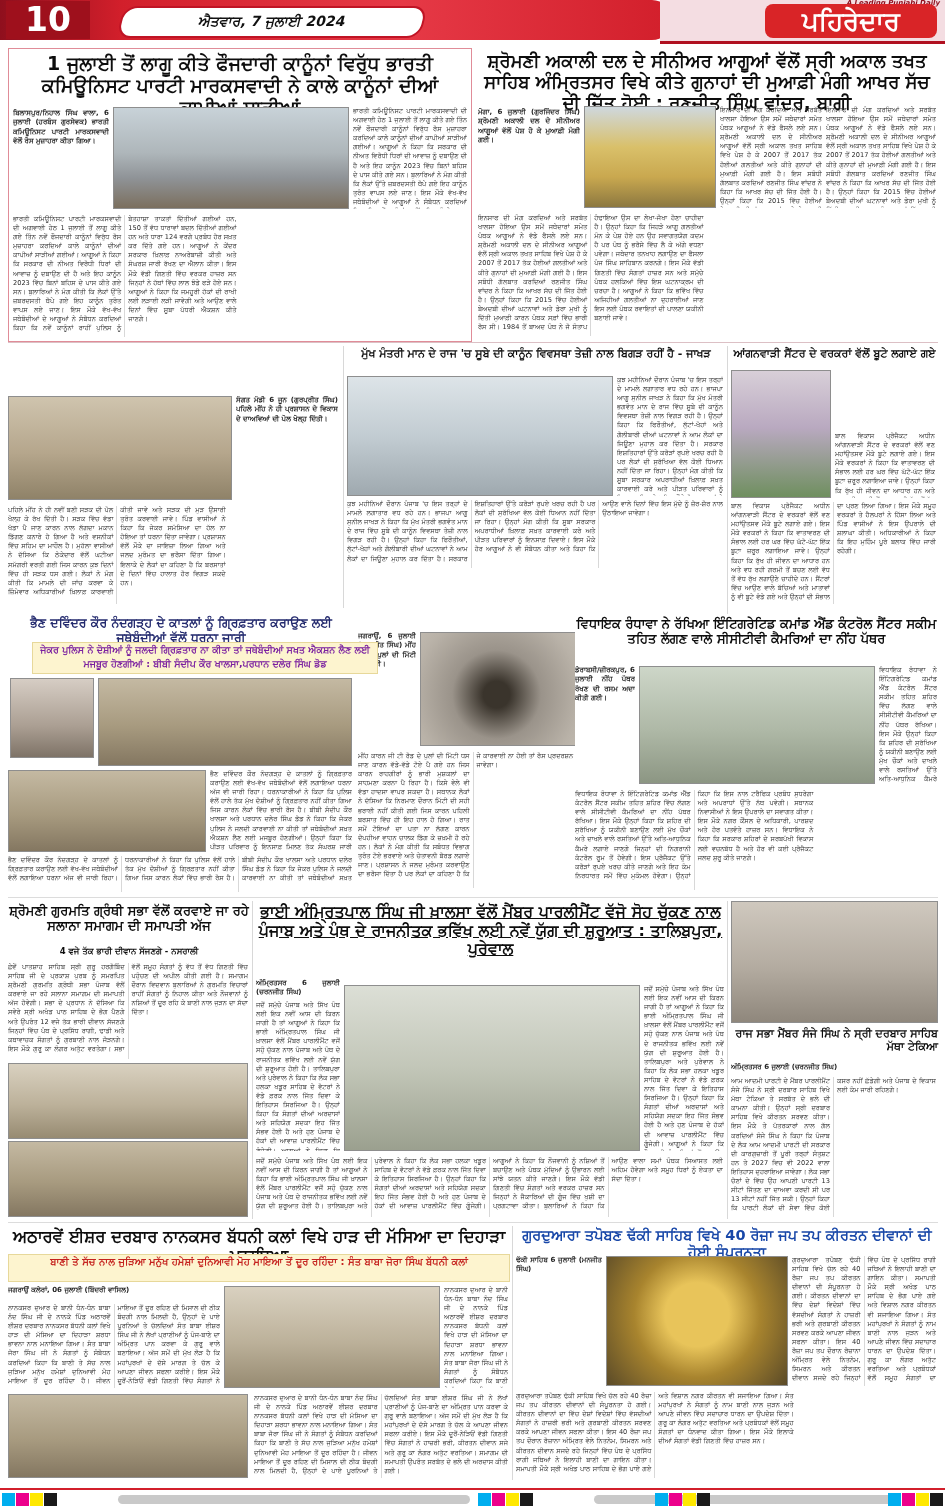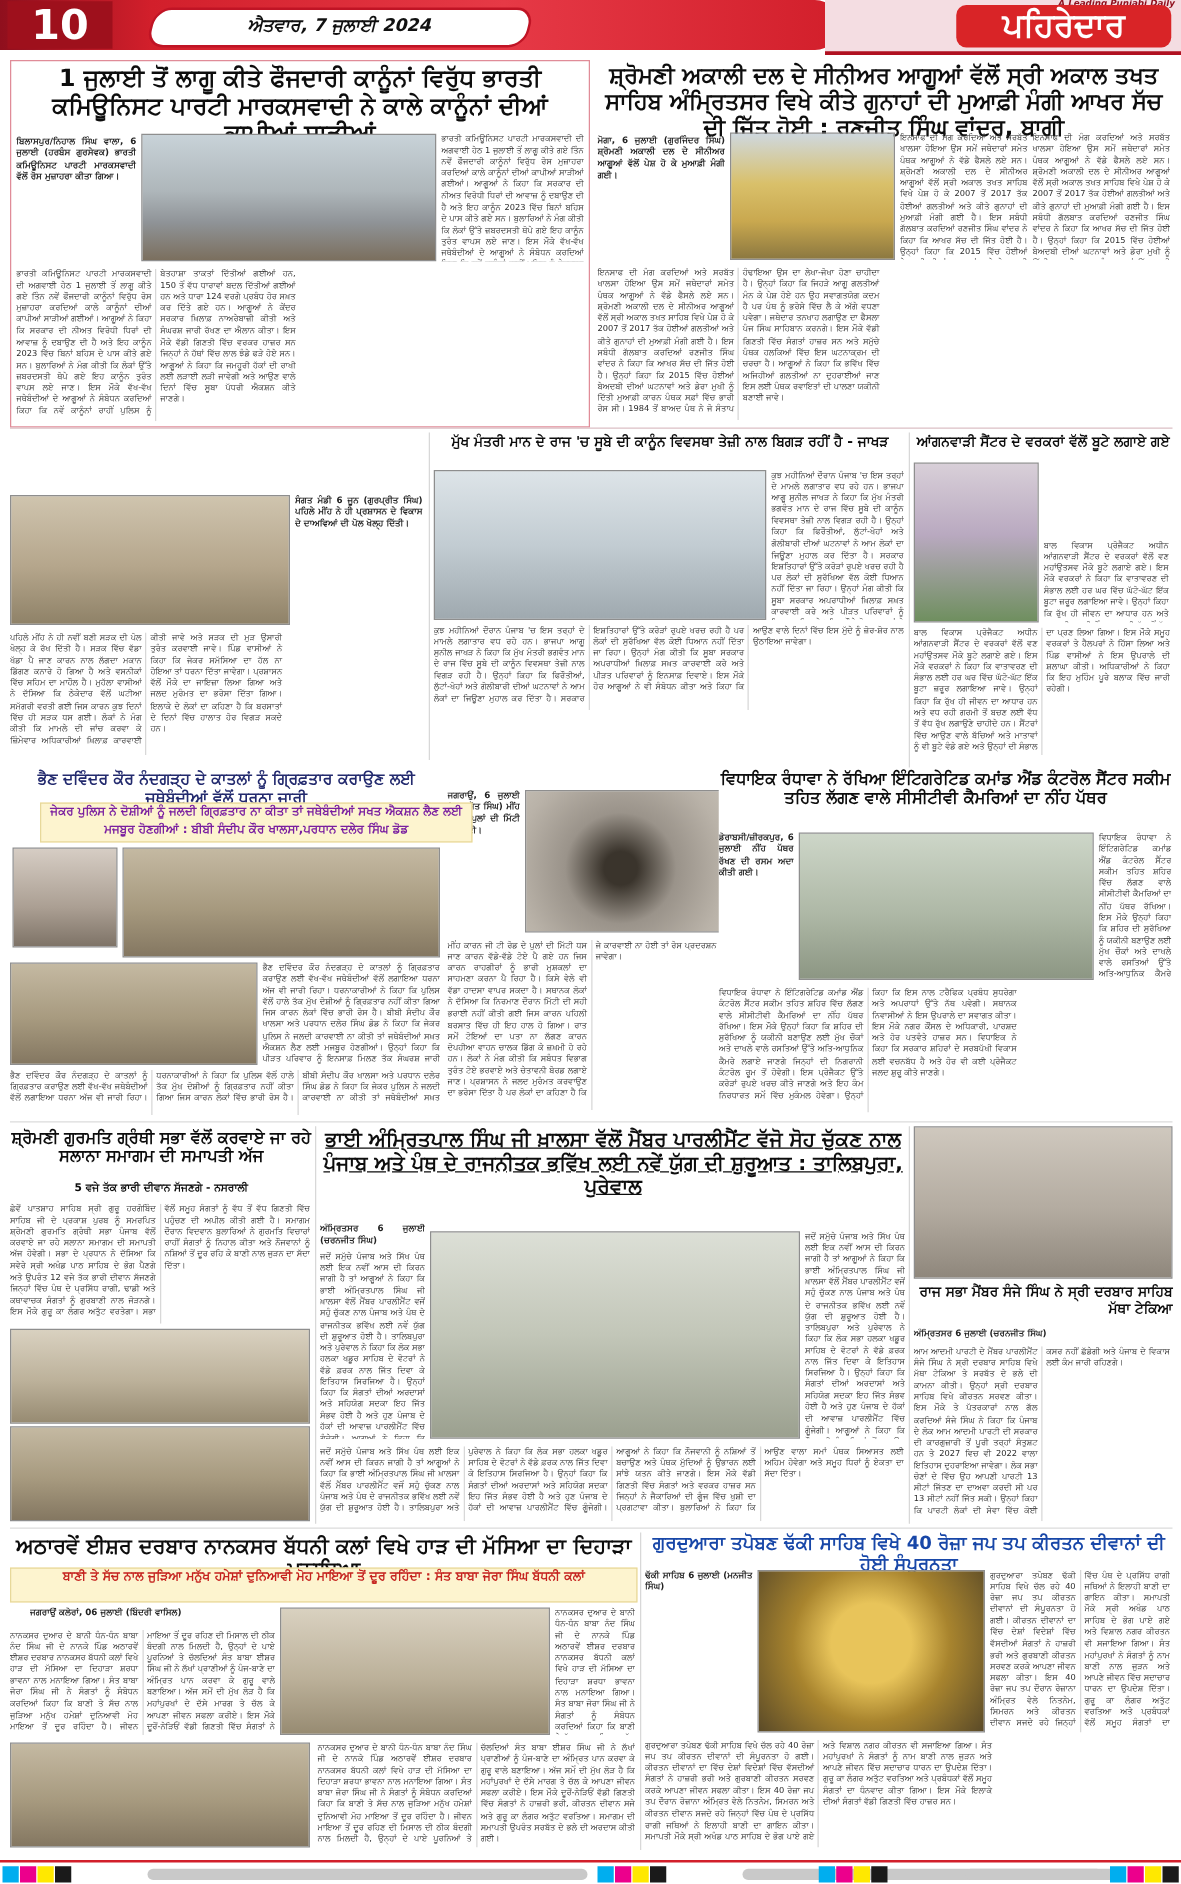--- a/index.html
+++ b/index.html
@@ -136,21 +136,21 @@
     <div class="byline" style="position:absolute;left:0;top:52px;width:60px;height:118px;">ਡੇਰਾਬਸੀ/ਜ਼ੀਰਕਪੁਰ, 6 ਜੁਲਾਈ ਨੀਂਹ ਪੱਥਰ ਰੱਖਣ ਦੀ ਰਸਮ ਅਦਾ ਕੀਤੀ ਗਈ।</div>
     <div class="photo ph-cctv" style="position:absolute;left:64px;top:52px;width:236px;height:118px;"></div>
     <div class="bodytxt" style="position:absolute;left:304px;top:52px;width:58px;height:118px;">ਵਿਧਾਇਕ ਰੰਧਾਵਾ ਨੇ ਇੰਟਿਗਰੇਟਿਡ ਕਮਾਂਡ ਐਂਡ ਕੰਟਰੋਲ ਸੈਂਟਰ ਸਕੀਮ ਤਹਿਤ ਸ਼ਹਿਰ ਵਿੱਚ ਲੱਗਣ ਵਾਲੇ ਸੀਸੀਟੀਵੀ ਕੈਮਰਿਆਂ ਦਾ ਨੀਂਹ ਪੱਥਰ ਰੱਖਿਆ। ਇਸ ਮੌਕੇ ਉਨ੍ਹਾਂ ਕਿਹਾ ਕਿ ਸ਼ਹਿਰ ਦੀ ਸੁਰੱਖਿਆ ਨੂੰ ਯਕੀਨੀ ਬਣਾਉਣ ਲਈ ਮੁੱਖ ਚੌਕਾਂ ਅਤੇ ਦਾਖਲੇ ਵਾਲੇ ਰਸਤਿਆਂ ਉੱਤੇ ਅਤਿ-ਆਧੁਨਿਕ ਕੈਮਰੇ ਲਗਾਏ ਜਾਣਗੇ ਜਿਨ੍ਹਾਂ ਦੀ ਨਿਗਰਾਨੀ ਕੰਟਰੋਲ ਰੂਮ ਤੋਂ ਹੋਵੇਗੀ। ਇਸ ਪ੍ਰੋਜੈਕਟ ਉੱਤੇ ਕਰੋੜਾਂ ਰੁਪਏ ਖਰਚ ਕੀਤੇ ਜਾਣਗੇ ਅਤੇ ਇਹ ਕੰਮ ਨਿਰਧਾਰਤ ਸਮੇਂ ਵਿੱਚ ਮੁਕੰਮਲ ਹੋਵੇਗਾ। ਉਨ੍ਹਾਂ ਕਿਹਾ ਕਿ ਇਸ ਨਾਲ ਟਰੈਫਿਕ ਪ੍ਰਬੰਧ ਸੁਧਰੇਗਾ ਅਤੇ ਅਪਰਾਧਾਂ ਉੱਤੇ ਨੱਥ ਪਵੇਗੀ। ਸਥਾਨਕ ਨਿਵਾਸੀਆਂ ਨੇ ਇਸ ਉਪਰਾਲੇ ਦਾ ਸਵਾਗਤ ਕੀਤਾ। ਇਸ ਮੌਕੇ ਨਗਰ ਕੌਂਸਲ ਦੇ ਅਧਿਕਾਰੀ, ਪਾਰਸ਼ਦ ਅਤੇ ਹੋਰ ਪਤਵੰਤੇ ਹਾਜ਼ਰ ਸਨ। ਵਿਧਾਇਕ ਨੇ ਕਿਹਾ ਕਿ ਸਰਕਾਰ ਸ਼ਹਿਰਾਂ ਦੇ ਸਰਬਪੱਖੀ ਵਿਕਾਸ ਲਈ ਵਚਨਬੱਧ ਹੈ ਅਤੇ ਹੋਰ ਵੀ ਕਈ ਪ੍ਰੋਜੈਕਟ ਜਲਦ ਸ਼ੁਰੂ ਕੀਤੇ ਜਾਣਗੇ।</div>
     <div class="bodytxt cols3" style="position:absolute;left:0;top:176px;width:361px;height:100px;">ਵਿਧਾਇਕ ਰੰਧਾਵਾ ਨੇ ਇੰਟਿਗਰੇਟਿਡ ਕਮਾਂਡ ਐਂਡ ਕੰਟਰੋਲ ਸੈਂਟਰ ਸਕੀਮ ਤਹਿਤ ਸ਼ਹਿਰ ਵਿੱਚ ਲੱਗਣ ਵਾਲੇ ਸੀਸੀਟੀਵੀ ਕੈਮਰਿਆਂ ਦਾ ਨੀਂਹ ਪੱਥਰ ਰੱਖਿਆ। ਇਸ ਮੌਕੇ ਉਨ੍ਹਾਂ ਕਿਹਾ ਕਿ ਸ਼ਹਿਰ ਦੀ ਸੁਰੱਖਿਆ ਨੂੰ ਯਕੀਨੀ ਬਣਾਉਣ ਲਈ ਮੁੱਖ ਚੌਕਾਂ ਅਤੇ ਦਾਖਲੇ ਵਾਲੇ ਰਸਤਿਆਂ ਉੱਤੇ ਅਤਿ-ਆਧੁਨਿਕ ਕੈਮਰੇ ਲਗਾਏ ਜਾਣਗੇ ਜਿਨ੍ਹਾਂ ਦੀ ਨਿਗਰਾਨੀ ਕੰਟਰੋਲ ਰੂਮ ਤੋਂ ਹੋਵੇਗੀ। ਇਸ ਪ੍ਰੋਜੈਕਟ ਉੱਤੇ ਕਰੋੜਾਂ ਰੁਪਏ ਖਰਚ ਕੀਤੇ ਜਾਣਗੇ ਅਤੇ ਇਹ ਕੰਮ ਨਿਰਧਾਰਤ ਸਮੇਂ ਵਿੱਚ ਮੁਕੰਮਲ ਹੋਵੇਗਾ। ਉਨ੍ਹਾਂ ਕਿਹਾ ਕਿ ਇਸ ਨਾਲ ਟਰੈਫਿਕ ਪ੍ਰਬੰਧ ਸੁਧਰੇਗਾ ਅਤੇ ਅਪਰਾਧਾਂ ਉੱਤੇ ਨੱਥ ਪਵੇਗੀ। ਸਥਾਨਕ ਨਿਵਾਸੀਆਂ ਨੇ ਇਸ ਉਪਰਾਲੇ ਦਾ ਸਵਾਗਤ ਕੀਤਾ। ਇਸ ਮੌਕੇ ਨਗਰ ਕੌਂਸਲ ਦੇ ਅਧਿਕਾਰੀ, ਪਾਰਸ਼ਦ ਅਤੇ ਹੋਰ ਪਤਵੰਤੇ ਹਾਜ਼ਰ ਸਨ। ਵਿਧਾਇਕ ਨੇ ਕਿਹਾ ਕਿ ਸਰਕਾਰ ਸ਼ਹਿਰਾਂ ਦੇ ਸਰਬਪੱਖੀ ਵਿਕਾਸ ਲਈ ਵਚਨਬੱਧ ਹੈ ਅਤੇ ਹੋਰ ਵੀ ਕਈ ਪ੍ਰੋਜੈਕਟ ਜਲਦ ਸ਼ੁਰੂ ਕੀਤੇ ਜਾਣਗੇ।</div>
   </section>
 
   <div class="hline" style="left:8px;top:897px;width:930px;background:#dcdcdc;"></div>
 
   <section class="art" style="left:8px;top:901px;width:242px;height:318px;">
     <div class="hl" style="position:absolute;left:0;top:2px;width:242px;height:42px;font-size:13px;">ਸ਼੍ਰੋਮਣੀ ਗੁਰਮਤਿ ਗ੍ਰੰਥੀ ਸਭਾ ਵੱਲੋਂ ਕਰਵਾਏ ਜਾ ਰਹੇ ਸਲਾਨਾ ਸਮਾਗਮ ਦੀ ਸਮਾਪਤੀ ਅੱਜ</div>
-    <div class="hl" style="position:absolute;left:0;top:46px;width:242px;height:13px;font-size:8.5px;">5 ਵਜੇ ਤੱਕ ਭਾਰੀ ਦੀਵਾਨ ਸੱਜਣਗੇ - ਨਸਰਾਲੀ</div>
+    <div class="hl" style="position:absolute;left:0;top:46px;width:242px;height:13px;font-size:8.5px;">4 ਵਜੇ ਤੱਕ ਭਾਰੀ ਦੀਵਾਨ ਸੱਜਣਗੇ - ਨਸਰਾਲੀ</div>
     <div class="bodytxt cols2" style="position:absolute;left:0;top:62px;width:240px;height:96px;">ਛੇਵੇਂ ਪਾਤਸ਼ਾਹ ਸਾਹਿਬ ਸ੍ਰੀ ਗੁਰੂ ਹਰਗੋਬਿੰਦ ਸਾਹਿਬ ਜੀ ਦੇ ਪ੍ਰਕਾਸ਼ ਪੁਰਬ ਨੂੰ ਸਮਰਪਿਤ ਸ਼੍ਰੋਮਣੀ ਗੁਰਮਤਿ ਗ੍ਰੰਥੀ ਸਭਾ ਪੰਜਾਬ ਵੱਲੋਂ ਕਰਵਾਏ ਜਾ ਰਹੇ ਸਲਾਨਾ ਸਮਾਗਮ ਦੀ ਸਮਾਪਤੀ ਅੱਜ ਹੋਵੇਗੀ। ਸਭਾ ਦੇ ਪ੍ਰਧਾਨ ਨੇ ਦੱਸਿਆ ਕਿ ਸਵੇਰੇ ਸ੍ਰੀ ਅਖੰਡ ਪਾਠ ਸਾਹਿਬ ਦੇ ਭੋਗ ਪੈਣਗੇ ਅਤੇ ਉਪਰੰਤ 12 ਵਜੇ ਤੱਕ ਭਾਰੀ ਦੀਵਾਨ ਸੱਜਣਗੇ ਜਿਨ੍ਹਾਂ ਵਿੱਚ ਪੰਥ ਦੇ ਪ੍ਰਸਿੱਧ ਰਾਗੀ, ਢਾਡੀ ਅਤੇ ਕਥਾਵਾਚਕ ਸੰਗਤਾਂ ਨੂੰ ਗੁਰਬਾਣੀ ਨਾਲ ਜੋੜਨਗੇ। ਇਸ ਮੌਕੇ ਗੁਰੂ ਕਾ ਲੰਗਰ ਅਤੁੱਟ ਵਰਤੇਗਾ। ਸਭਾ ਵੱਲੋਂ ਸਮੂਹ ਸੰਗਤਾਂ ਨੂੰ ਵੱਧ ਤੋਂ ਵੱਧ ਗਿਣਤੀ ਵਿੱਚ ਪਹੁੰਚਣ ਦੀ ਅਪੀਲ ਕੀਤੀ ਗਈ ਹੈ। ਸਮਾਗਮ ਦੌਰਾਨ ਵਿਦਵਾਨ ਬੁਲਾਰਿਆਂ ਨੇ ਗੁਰਮਤਿ ਵਿਚਾਰਾਂ ਰਾਹੀਂ ਸੰਗਤਾਂ ਨੂੰ ਨਿਹਾਲ ਕੀਤਾ ਅਤੇ ਨੌਜਵਾਨਾਂ ਨੂੰ ਨਸ਼ਿਆਂ ਤੋਂ ਦੂਰ ਰਹਿ ਕੇ ਬਾਣੀ ਨਾਲ ਜੁੜਨ ਦਾ ਸੱਦਾ ਦਿੱਤਾ।</div>
     <div class="photo ph-sangat" style="position:absolute;left:0;top:162px;width:240px;height:76px;"></div>
     <div class="photo ph-crowd" style="position:absolute;left:0;top:240px;width:240px;height:76px;"></div>
   </section>
 
   <div class="vline" style="left:252px;top:901px;height:318px;background:#d8d8d8;"></div>
 
   <section class="art" style="left:256px;top:901px;width:469px;height:318px;">
     <div class="hl" style="position:absolute;left:0;top:2px;width:469px;height:70px;font-size:16px;text-decoration:underline;">ਭਾਈ ਅੰਮ੍ਰਿਤਪਾਲ ਸਿੰਘ ਜੀ ਖ਼ਾਲਸਾ ਵੱਲੋਂ ਮੈਂਬਰ ਪਾਰਲੀਮੈਂਟ ਵੱਜੋ ਸੋਹ ਚੁੱਕਣ ਨਾਲ ਪੰਜਾਬ ਅਤੇ ਪੰਥ ਦੇ ਰਾਜਨੀਤਕ ਭਵਿੱਖ ਲਈ ਨਵੇਂ ਯੁੱਗ ਦੀ ਸ਼ੁਰੂਆਤ : ਤਾਲਿਬਪੁਰਾ, ਪੁਰੇਵਾਲ</div>
     <div class="byline" style="position:absolute;left:0;top:78px;width:84px;height:20px;">ਅੰਮ੍ਰਿਤਸਰ 6 ਜੁਲਾਈ (ਚਰਨਜੀਤ ਸਿੰਘ)</div>
@@ -167,21 +167,21 @@
     <div class="hl" style="position:absolute;left:0;top:127px;width:207px;height:32px;font-size:11px;text-align:right;">ਰਾਜ ਸਭਾ ਮੈਂਬਰ ਸੰਜੇ ਸਿੰਘ ਨੇ ਸ੍ਰੀ ਦਰਬਾਰ ਸਾਹਿਬ ਮੱਥਾ ਟੇਕਿਆ</div>
     <div class="byline" style="position:absolute;left:0;top:162px;width:205px;height:12px;">ਅੰਮ੍ਰਿਤਸਰ 6 ਜੁਲਾਈ (ਚਰਨਜੀਤ ਸਿੰਘ)</div>
     <div class="bodytxt cols2" style="position:absolute;left:0;top:176px;width:205px;height:140px;">ਆਮ ਆਦਮੀ ਪਾਰਟੀ ਦੇ ਮੈਂਬਰ ਪਾਰਲੀਮੈਂਟ ਸੰਜੇ ਸਿੰਘ ਨੇ ਸ੍ਰੀ ਦਰਬਾਰ ਸਾਹਿਬ ਵਿਖੇ ਮੱਥਾ ਟੇਕਿਆ ਤੇ ਸਰਬੱਤ ਦੇ ਭਲੇ ਦੀ ਕਾਮਨਾ ਕੀਤੀ। ਉਨ੍ਹਾਂ ਸ੍ਰੀ ਦਰਬਾਰ ਸਾਹਿਬ ਵਿਖੇ ਕੀਰਤਨ ਸਰਵਣ ਕੀਤਾ। ਇਸ ਮੌਕੇ ਤੇ ਪੱਤਰਕਾਰਾਂ ਨਾਲ ਗੱਲ ਕਰਦਿਆਂ ਸੰਜੇ ਸਿੰਘ ਨੇ ਕਿਹਾ ਕਿ ਪੰਜਾਬ ਦੇ ਲੋਕ ਆਮ ਆਦਮੀ ਪਾਰਟੀ ਦੀ ਸਰਕਾਰ ਦੀ ਕਾਰਗੁਜ਼ਾਰੀ ਤੋਂ ਪੂਰੀ ਤਰ੍ਹਾਂ ਸੰਤੁਸ਼ਟ ਹਨ ਤੇ 2027 ਵਿਚ ਵੀ 2022 ਵਾਲਾ ਇਤਿਹਾਸ ਦੁਹਰਾਇਆ ਜਾਵੇਗਾ। ਲੋਕ ਸਭਾ ਚੋਣਾਂ ਦੇ ਵਿੱਚ ਉਹ ਆਪਣੀ ਪਾਰਟੀ 13 ਸੀਟਾਂ ਜਿੱਤਣ ਦਾ ਦਾਅਵਾ ਕਰਦੀ ਸੀ ਪਰ 13 ਸੀਟਾਂ ਨਹੀਂ ਜਿੱਤ ਸਕੀ। ਉਨ੍ਹਾਂ ਕਿਹਾ ਕਿ ਪਾਰਟੀ ਲੋਕਾਂ ਦੀ ਸੇਵਾ ਵਿੱਚ ਕੋਈ ਕਸਰ ਨਹੀਂ ਛੱਡੇਗੀ ਅਤੇ ਪੰਜਾਬ ਦੇ ਵਿਕਾਸ ਲਈ ਕੰਮ ਜਾਰੀ ਰਹਿਣਗੇ।</div>
   </section>
 
   <div class="hline" style="left:8px;top:1222px;width:930px;background:#dcdcdc;"></div>
 
   <section class="art" style="left:8px;top:1226px;width:502px;height:254px;">
     <div class="hl" style="position:absolute;left:0;top:1px;width:502px;height:24px;font-size:16.5px;">ਅਠਾਰਵੇਂ ਈਸ਼ਰ ਦਰਬਾਰ ਨਾਨਕਸਰ ਬੱਧਨੀ ਕਲਾਂ ਵਿਖੇ ਹਾੜ ਦੀ ਮੱਸਿਆ ਦਾ ਦਿਹਾੜਾ ਮਨਾਇਆ</div>
     <div class="sub red" style="position:absolute;left:0;top:28px;width:500px;height:26px;font-size:10px;line-height:1.3;">ਬਾਣੀ ਤੇ ਸੱਚ ਨਾਲ ਜੁੜਿਆ ਮਨੁੱਖ ਹਮੇਸ਼ਾਂ ਦੁਨਿਆਵੀ ਮੋਹ ਮਾਇਆ ਤੋਂ ਦੂਰ ਰਹਿੰਦਾ : ਸੰਤ ਬਾਬਾ ਜੋਰਾ ਸਿੰਘ ਬੱਧਨੀ ਕਲਾਂ</div>
-    <div class="byline" style="position:absolute;left:0;top:60px;width:212px;height:16px;margin-left:16px;">ਜਗਰਾਉਂ ਕਲੇਰਾਂ, 06 ਜੁਲਾਈ (ਬਿੰਦਰੀ ਵਾਸਿਲ)</div>
+    <div class="byline" style="position:absolute;left:0;top:60px;width:212px;height:16px;">ਜਗਰਾਉਂ ਕਲੇਰਾਂ, 06 ਜੁਲਾਈ (ਬਿੰਦਰੀ ਵਾਸਿਲ)</div>
     <div class="bodytxt cols2" style="position:absolute;left:0;top:78px;width:212px;height:84px;">ਨਾਨਕਸਰ ਦੁਆਰ ਦੇ ਬਾਨੀ ਧੰਨ-ਧੰਨ ਬਾਬਾ ਨੰਦ ਸਿੰਘ ਜੀ ਦੇ ਨਾਨਕੇ ਪਿੰਡ ਅਠਾਰਵੇਂ ਈਸ਼ਰ ਦਰਬਾਰ ਨਾਨਕਸਰ ਬੱਧਨੀ ਕਲਾਂ ਵਿਖੇ ਹਾੜ ਦੀ ਮੱਸਿਆ ਦਾ ਦਿਹਾੜਾ ਸ਼ਰਧਾ ਭਾਵਨਾ ਨਾਲ ਮਨਾਇਆ ਗਿਆ। ਸੰਤ ਬਾਬਾ ਜੋਰਾ ਸਿੰਘ ਜੀ ਨੇ ਸੰਗਤਾਂ ਨੂੰ ਸੰਬੋਧਨ ਕਰਦਿਆਂ ਕਿਹਾ ਕਿ ਬਾਣੀ ਤੇ ਸੱਚ ਨਾਲ ਜੁੜਿਆ ਮਨੁੱਖ ਹਮੇਸ਼ਾਂ ਦੁਨਿਆਵੀ ਮੋਹ ਮਾਇਆ ਤੋਂ ਦੂਰ ਰਹਿੰਦਾ ਹੈ। ਜੀਵਨ ਮਾਇਆ ਤੋਂ ਦੂਰ ਰਹਿਣ ਦੀ ਮਿਸਾਲ ਦੀ ਠੀਕ ਬੰਦਗੀ ਨਾਲ ਮਿਲਦੀ ਹੈ, ਉਨ੍ਹਾਂ ਦੇ ਪਾਏ ਪੂਰਨਿਆਂ ਤੇ ਚੱਲਦਿਆਂ ਸੰਤ ਬਾਬਾ ਈਸ਼ਰ ਸਿੰਘ ਜੀ ਨੇ ਲੱਖਾਂ ਪ੍ਰਾਣੀਆਂ ਨੂੰ ਪੰਜ-ਬਾਣੇ ਦਾ ਅੰਮ੍ਰਿਤ ਪਾਨ ਕਰਵਾ ਕੇ ਗੁਰੂ ਵਾਲੇ ਬਣਾਇਆ। ਅੱਜ ਸਮੇਂ ਦੀ ਮੁੱਖ ਲੋੜ ਹੈ ਕਿ ਮਹਾਂਪੁਰਖਾਂ ਦੇ ਦੱਸੇ ਮਾਰਗ ਤੇ ਚੱਲ ਕੇ ਆਪਣਾ ਜੀਵਨ ਸਫਲਾ ਕਰੀਏ। ਇਸ ਮੌਕੇ ਦੂਰੋਂ-ਨੇੜਿਓਂ ਵੱਡੀ ਗਿਣਤੀ ਵਿੱਚ ਸੰਗਤਾਂ ਨੇ ਹਾਜ਼ਰੀ ਭਰੀ, ਕੀਰਤਨ ਦੀਵਾਨ ਸਜੇ ਅਤੇ ਗੁਰੂ ਕਾ ਲੰਗਰ ਅਤੁੱਟ ਵਰਤਿਆ। ਸਮਾਗਮ ਦੀ ਸਮਾਪਤੀ ਉਪਰੰਤ ਸਰਬੱਤ ਦੇ ਭਲੇ ਦੀ ਅਰਦਾਸ ਕੀਤੀ ਗਈ।</div>
     <div class="photo ph-sangat" style="position:absolute;left:216px;top:60px;width:216px;height:102px;"></div>
     <div class="bodytxt" style="position:absolute;left:436px;top:60px;width:64px;height:102px;">ਨਾਨਕਸਰ ਦੁਆਰ ਦੇ ਬਾਨੀ ਧੰਨ-ਧੰਨ ਬਾਬਾ ਨੰਦ ਸਿੰਘ ਜੀ ਦੇ ਨਾਨਕੇ ਪਿੰਡ ਅਠਾਰਵੇਂ ਈਸ਼ਰ ਦਰਬਾਰ ਨਾਨਕਸਰ ਬੱਧਨੀ ਕਲਾਂ ਵਿਖੇ ਹਾੜ ਦੀ ਮੱਸਿਆ ਦਾ ਦਿਹਾੜਾ ਸ਼ਰਧਾ ਭਾਵਨਾ ਨਾਲ ਮਨਾਇਆ ਗਿਆ। ਸੰਤ ਬਾਬਾ ਜੋਰਾ ਸਿੰਘ ਜੀ ਨੇ ਸੰਗਤਾਂ ਨੂੰ ਸੰਬੋਧਨ ਕਰਦਿਆਂ ਕਿਹਾ ਕਿ ਬਾਣੀ ਤੇ ਸੱਚ ਨਾਲ ਜੁੜਿਆ ਮਨੁੱਖ ਹਮੇਸ਼ਾਂ ਦੁਨਿਆਵੀ ਮੋਹ ਮਾਇਆ ਤੋਂ ਦੂਰ ਰਹਿੰਦਾ ਹੈ। ਜੀਵਨ ਮਾਇਆ ਤੋਂ ਦੂਰ ਰਹਿਣ ਦੀ ਮਿਸਾਲ ਦੀ ਠੀਕ ਬੰਦਗੀ ਨਾਲ ਮਿਲਦੀ ਹੈ, ਉਨ੍ਹਾਂ ਦੇ ਪਾਏ ਪੂਰਨਿਆਂ ਤੇ ਚੱਲਦਿਆਂ ਸੰਤ ਬਾਬਾ ਈਸ਼ਰ ਸਿੰਘ ਜੀ ਨੇ ਲੱਖਾਂ ਪ੍ਰਾਣੀਆਂ ਨੂੰ ਪੰਜ-ਬਾਣੇ ਦਾ ਅੰਮ੍ਰਿਤ ਪਾਨ ਕਰਵਾ ਕੇ ਗੁਰੂ ਵਾਲੇ ਬਣਾਇਆ। ਅੱਜ ਸਮੇਂ ਦੀ ਮੁੱਖ ਲੋੜ ਹੈ ਕਿ ਮਹਾਂਪੁਰਖਾਂ ਦੇ ਦੱਸੇ ਮਾਰਗ ਤੇ ਚੱਲ ਕੇ ਆਪਣਾ ਜੀਵਨ ਸਫਲਾ ਕਰੀਏ। ਇਸ ਮੌਕੇ ਦੂਰੋਂ-ਨੇੜਿਓਂ ਵੱਡੀ ਗਿਣਤੀ ਵਿੱਚ ਸੰਗਤਾਂ ਨੇ ਹਾਜ਼ਰੀ ਭਰੀ, ਕੀਰਤਨ ਦੀਵਾਨ ਸਜੇ ਅਤੇ ਗੁਰੂ ਕਾ ਲੰਗਰ ਅਤੁੱਟ ਵਰਤਿਆ। ਸਮਾਗਮ ਦੀ ਸਮਾਪਤੀ ਉਪਰੰਤ ਸਰਬੱਤ ਦੇ ਭਲੇ ਦੀ ਅਰਦਾਸ ਕੀਤੀ ਗਈ।</div>
     <div class="photo ph-crowd" style="position:absolute;left:0;top:168px;width:240px;height:84px;"></div>
     <div class="bodytxt cols2" style="position:absolute;left:246px;top:168px;width:254px;height:84px;">ਨਾਨਕਸਰ ਦੁਆਰ ਦੇ ਬਾਨੀ ਧੰਨ-ਧੰਨ ਬਾਬਾ ਨੰਦ ਸਿੰਘ ਜੀ ਦੇ ਨਾਨਕੇ ਪਿੰਡ ਅਠਾਰਵੇਂ ਈਸ਼ਰ ਦਰਬਾਰ ਨਾਨਕਸਰ ਬੱਧਨੀ ਕਲਾਂ ਵਿਖੇ ਹਾੜ ਦੀ ਮੱਸਿਆ ਦਾ ਦਿਹਾੜਾ ਸ਼ਰਧਾ ਭਾਵਨਾ ਨਾਲ ਮਨਾਇਆ ਗਿਆ। ਸੰਤ ਬਾਬਾ ਜੋਰਾ ਸਿੰਘ ਜੀ ਨੇ ਸੰਗਤਾਂ ਨੂੰ ਸੰਬੋਧਨ ਕਰਦਿਆਂ ਕਿਹਾ ਕਿ ਬਾਣੀ ਤੇ ਸੱਚ ਨਾਲ ਜੁੜਿਆ ਮਨੁੱਖ ਹਮੇਸ਼ਾਂ ਦੁਨਿਆਵੀ ਮੋਹ ਮਾਇਆ ਤੋਂ ਦੂਰ ਰਹਿੰਦਾ ਹੈ। ਜੀਵਨ ਮਾਇਆ ਤੋਂ ਦੂਰ ਰਹਿਣ ਦੀ ਮਿਸਾਲ ਦੀ ਠੀਕ ਬੰਦਗੀ ਨਾਲ ਮਿਲਦੀ ਹੈ, ਉਨ੍ਹਾਂ ਦੇ ਪਾਏ ਪੂਰਨਿਆਂ ਤੇ ਚੱਲਦਿਆਂ ਸੰਤ ਬਾਬਾ ਈਸ਼ਰ ਸਿੰਘ ਜੀ ਨੇ ਲੱਖਾਂ ਪ੍ਰਾਣੀਆਂ ਨੂੰ ਪੰਜ-ਬਾਣੇ ਦਾ ਅੰਮ੍ਰਿਤ ਪਾਨ ਕਰਵਾ ਕੇ ਗੁਰੂ ਵਾਲੇ ਬਣਾਇਆ। ਅੱਜ ਸਮੇਂ ਦੀ ਮੁੱਖ ਲੋੜ ਹੈ ਕਿ ਮਹਾਂਪੁਰਖਾਂ ਦੇ ਦੱਸੇ ਮਾਰਗ ਤੇ ਚੱਲ ਕੇ ਆਪਣਾ ਜੀਵਨ ਸਫਲਾ ਕਰੀਏ। ਇਸ ਮੌਕੇ ਦੂਰੋਂ-ਨੇੜਿਓਂ ਵੱਡੀ ਗਿਣਤੀ ਵਿੱਚ ਸੰਗਤਾਂ ਨੇ ਹਾਜ਼ਰੀ ਭਰੀ, ਕੀਰਤਨ ਦੀਵਾਨ ਸਜੇ ਅਤੇ ਗੁਰੂ ਕਾ ਲੰਗਰ ਅਤੁੱਟ ਵਰਤਿਆ। ਸਮਾਗਮ ਦੀ ਸਮਾਪਤੀ ਉਪਰੰਤ ਸਰਬੱਤ ਦੇ ਭਲੇ ਦੀ ਅਰਦਾਸ ਕੀਤੀ ਗਈ।</div>
   </section>
 
   <div class="vline" style="left:512px;top:1226px;height:254px;background:#d8d8d8;"></div>
 
   <section class="art" style="left:516px;top:1226px;width:422px;height:254px;">

